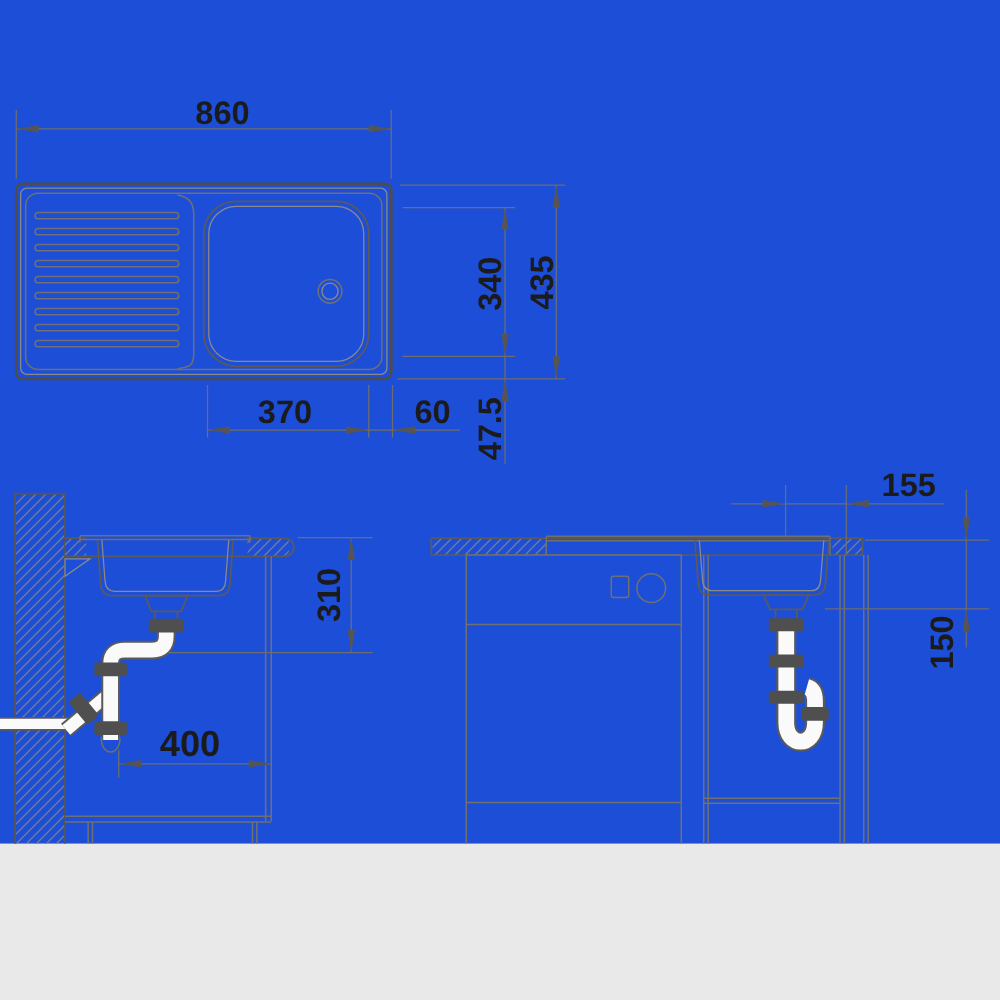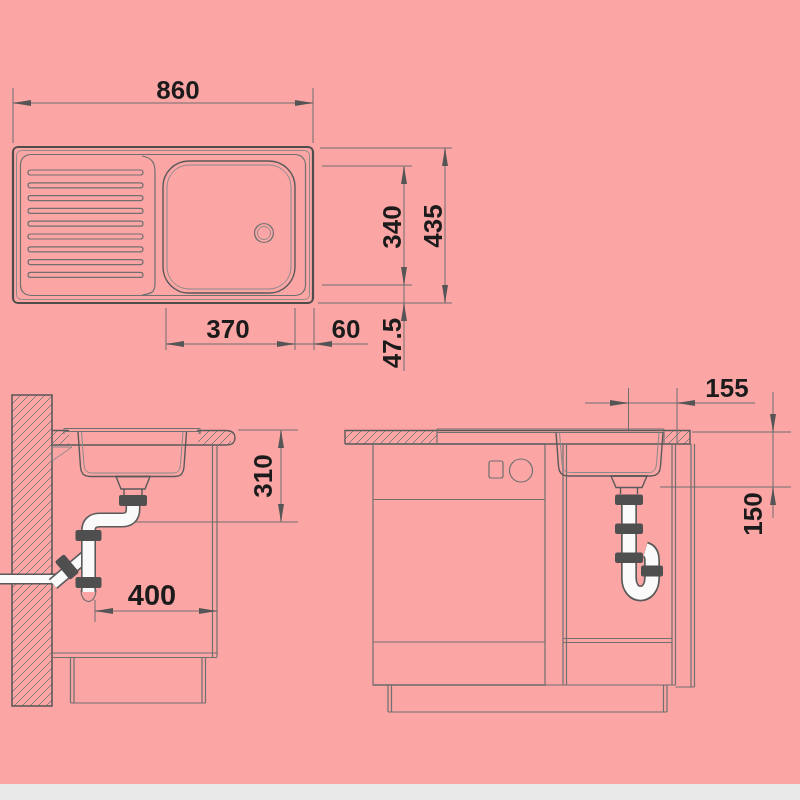--- a/index.html
+++ b/index.html
@@ -1,17 +1,17 @@
 <!DOCTYPE html>
 <html><head>
 <meta charset="utf-8">
 <style>
   html,body{margin:0;padding:0;background:#e9e9e9;}
   #canvas{
-    position:relative;width:800px;height:784px;background:#fca5a5;
+    position:relative;width:800px;height:675px;background:#1d4ed8;
     font-family:"Liberation Sans", sans-serif;overflow:hidden;
   }
   svg{display:block}
   .ln  {stroke:#5a5a5a;stroke-width:1.4;fill:none;}
   .ln2 {stroke:#4d4d4d;stroke-width:2.2;fill:none;}
   .thin{stroke:#8a8a8a;stroke-width:1;fill:none;}
   .mid {stroke:#707070;stroke-width:1.2;fill:none;}
   .dim {stroke:#6e6e6e;stroke-width:1;fill:none;}
   .arrow{fill:#555;stroke:none;}
   .nut {fill:#4f4f4f;stroke:none;}

